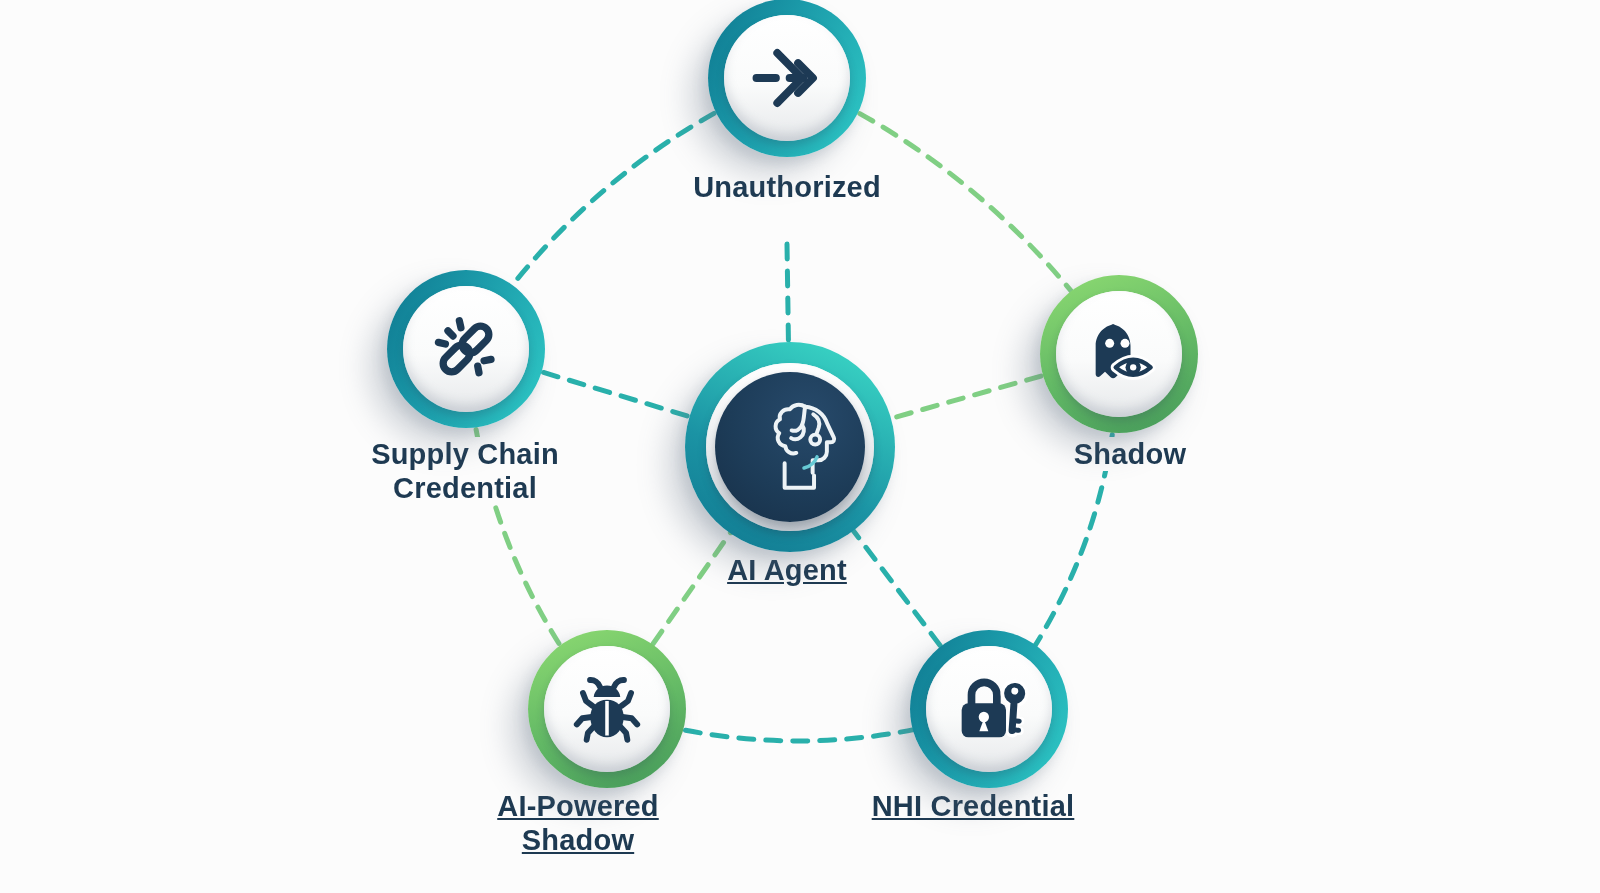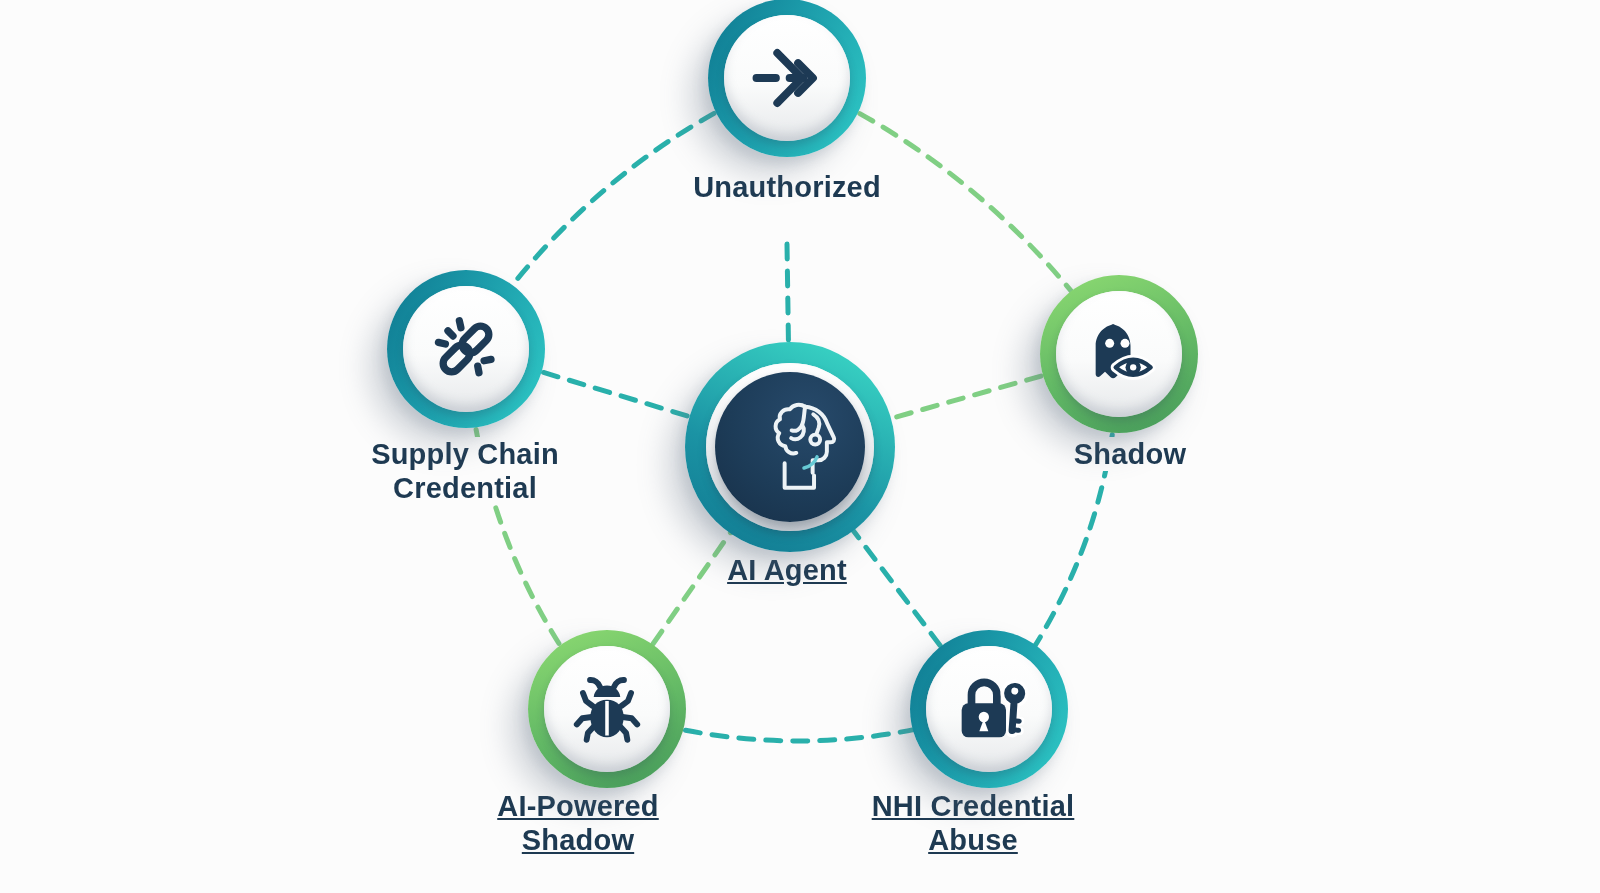--- a/index.html
+++ b/index.html
@@ -209,16 +209,15 @@
     <span class="ln">AI Agent</span>
   </div>
 
   <div class="label clear" style="left:428px;top:789px;width:300px;">
     <span class="ln">AI-Powered</span>
     <span class="ln">Shadow</span>
   </div>
 
   <div class="label clear" style="left:823px;top:789px;width:300px;text-align:center;">
     <span class="ln">NHI Credential</span>
-    <span class="ln">Abuse</span>
   </div>
 
 </div>
 
 </body></html>

